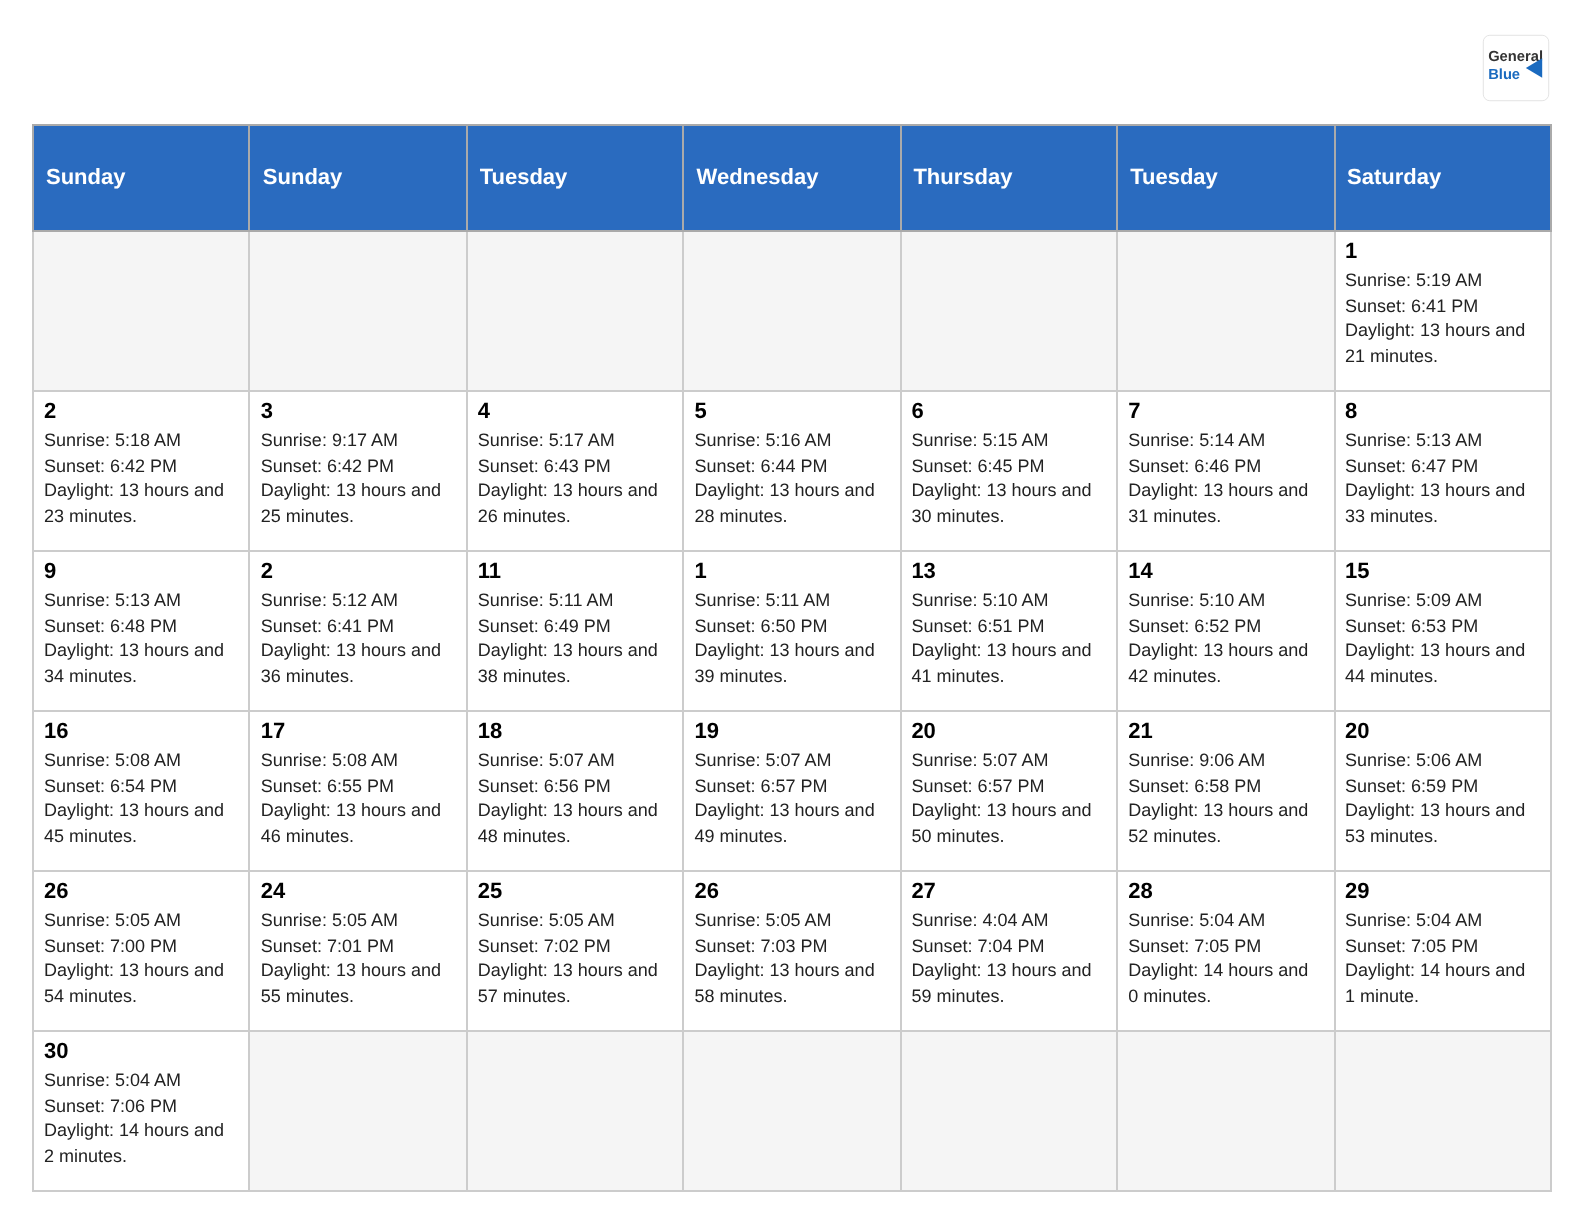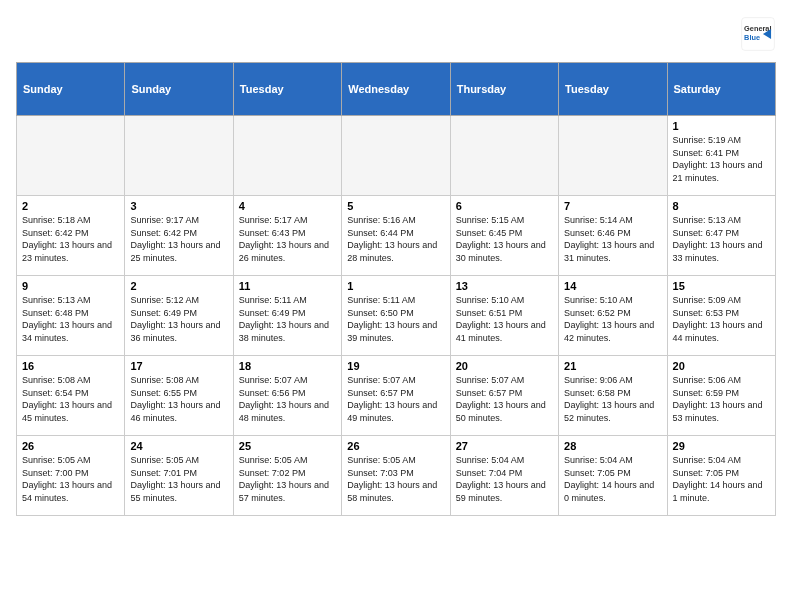--- a/index.html
+++ b/index.html
@@ -174,21 +174,21 @@
         <td>
           <span class="day-num">9</span>
           <div class="day-info">Sunrise: 5:13 AM
 Sunset: 6:48 PM
 Daylight: 13 hours
 and 34 minutes.</div>
         </td>
         <td>
           <span class="day-num">2</span>
           <div class="day-info">Sunrise: 5:12 AM
-Sunset: 6:49 PM
+Sunset: 6:41 PM
 Daylight: 13 hours
 and 36 minutes.</div>
         </td>
         <td>
           <span class="day-num">11</span>
           <div class="day-info">Sunrise: 5:11 AM
 Sunset: 6:49 PM
 Daylight: 13 hours
 and 38 minutes.</div>
         </td>
@@ -296,34 +296,49 @@
         </td>
         <td>
           <span class="day-num">26</span>
           <div class="day-info">Sunrise: 5:05 AM
 Sunset: 7:03 PM
 Daylight: 13 hours
 and 58 minutes.</div>
         </td>
         <td>
           <span class="day-num">27</span>
-          <div class="day-info">Sunrise: 5:04 AM
+          <div class="day-info">Sunrise: 4:04 AM
 Sunset: 7:04 PM
 Daylight: 13 hours
 and 59 minutes.</div>
         </td>
         <td>
           <span class="day-num">28</span>
           <div class="day-info">Sunrise: 5:04 AM
 Sunset: 7:05 PM
 Daylight: 14 hours
 and 0 minutes.</div>
         </td>
         <td>
           <span class="day-num">29</span>
           <div class="day-info">Sunrise: 5:04 AM
 Sunset: 7:05 PM
 Daylight: 14 hours
 and 1 minute.</div>
         </td>
       </tr>
+      <tr>
+        <td>
+          <span class="day-num">30</span>
+          <div class="day-info">Sunrise: 5:04 AM
+Sunset: 7:06 PM
+Daylight: 14 hours
+and 2 minutes.</div>
+        </td>
+        <td class="empty"></td>
+        <td class="empty"></td>
+        <td class="empty"></td>
+        <td class="empty"></td>
+        <td class="empty"></td>
+        <td class="empty"></td>
+      </tr>
     </tbody>
 </table>
 
 </body></html>

